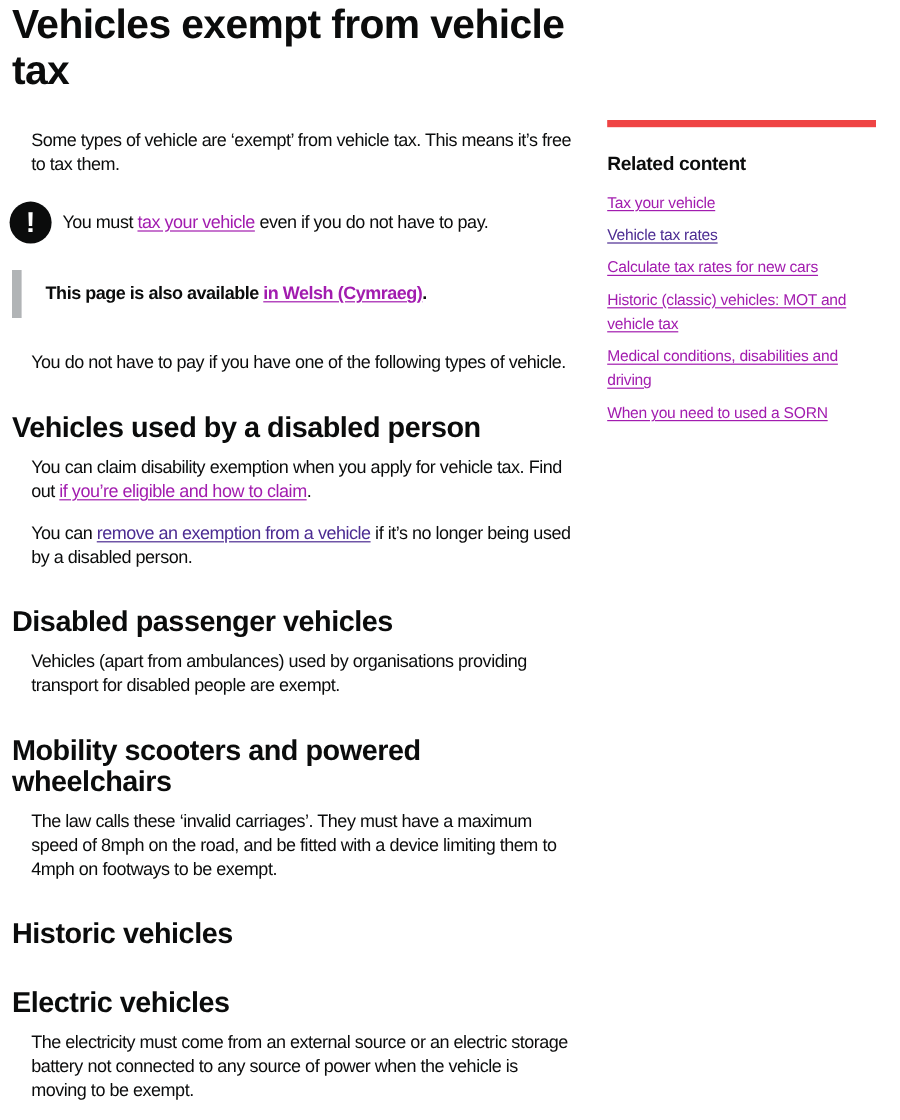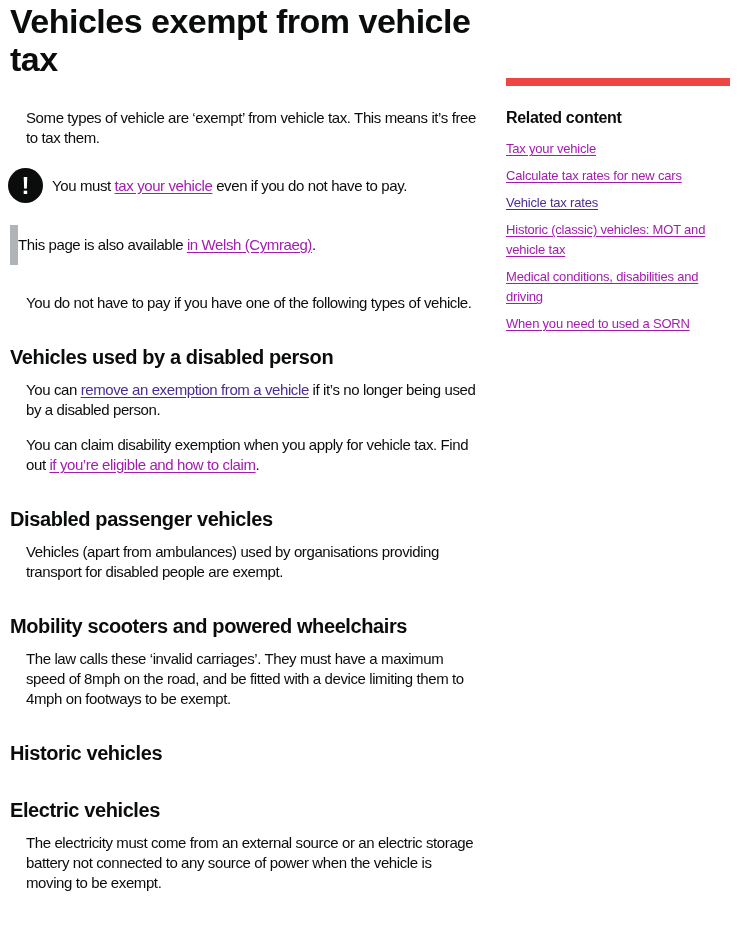--- a/index.html
+++ b/index.html
@@ -23,22 +23,22 @@
     width: 750px;
   }
   .main-col {
     width: 470px;
     flex: 0 0 470px;
   }
   .sidebar {
     width: 224px;
     flex: 0 0 224px;
     margin-left: 26px;
-    margin-top: 76px;
-    border-top: 8px solid #ef4444;
+    margin-top: 98px;
+    border-top: 6px solid #ef4444;
     padding-top: 22px;
   }
   h1.page-title {
     font-size: 34px;
     line-height: 38px;
     font-weight: 700;
     letter-spacing: -0.5px;
     margin: 0 0 30px 0;
     color: #0b0c0c;
   }
@@ -84,31 +84,32 @@
     justify-content: center;
   }
   .warning-text {
     font-size: 15px;
     line-height: 20px;
     letter-spacing: -0.4px;
     font-weight: 400;
   }
   .inset {
     border-left: 8px solid #b1b4b6;
-    padding: 10px 15px 10px 0;
+    padding: 10px 15px 10px 20px;
     margin: 0 0 28px 0;
     font-size: 15px;
     line-height: 20px;
     letter-spacing: -0.4px;
+    font-weight: bold;
   }
   .lead {
     margin-bottom: 15px;
   }
   section h2.section-heading {
-    font-size: 20px;
+    font-size: 24px;
     line-height: 26px;
     font-weight: 700;
     letter-spacing: -0.4px;
     margin: 31px 0 10px 0;
     color: #0b0c0c;
   }
   .sidebar h2.related-heading {
     font-size: 16px;
     line-height: 20px;
     font-weight: 700;
@@ -145,22 +146,22 @@
       <strong class="warning-text"><span>You must </span><a href="#" class="link">tax your vehicle</a><span> even if you do not have to pay.</span></strong>
     </div>
 
     <div class="inset"><span>This page is also available </span><a href="#" class="link">in Welsh (Cymraeg)</a><span>.</span></div>
 
     <p class="body-text lead">You do not have to pay if you have one of the following types of vehicle.</p>
 
     <div>
         <section>
           <h2 class="section-heading">Vehicles used by a disabled person</h2>
+          <p class="body-text"><span>You can claim disability exemption when you apply for vehicle tax. Find out </span><a href="#" class="link">if you’re eligible and how to claim</a><span>.</span></p>
           <p class="body-text"><span>You can </span><a href="#" class="link visited">remove an exemption from a vehicle</a><span> if it’s no longer being used by a disabled person.</span></p>
-          <p class="body-text"><span>You can claim disability exemption when you apply for vehicle tax. Find out </span><a href="#" class="link">if you’re eligible and how to claim</a><span>.</span></p>
         </section>
         <section>
           <h2 class="section-heading">Disabled passenger vehicles</h2>
           <p class="body-text"><span>Vehicles (apart from ambulances) used by organisations providing transport for disabled people are exempt.</span></p>
         </section>
         <section>
           <h2 class="section-heading">Mobility scooters and powered wheelchairs</h2>
           <p class="body-text"><span>The law calls these ‘invalid carriages’. They must have a maximum speed of 8mph on the road, and be fitted with a device limiting them to 4mph on footways to be exempt.</span></p>
         </section>
         <section>
@@ -170,21 +171,21 @@
           <h2 class="section-heading">Electric vehicles</h2>
           <p class="body-text"><span>The electricity must come from an external source or an electric storage battery not connected to any source of power when the vehicle is moving to be exempt.</span></p>
         </section>
       </div>
   </main>
 
   <aside class="sidebar">
     <h2 class="related-heading">Related content</h2>
     <ul class="related-list">
         <li><a href="#" class="link">Tax your vehicle</a></li>
+        <li><a href="#" class="link visited">Vehicle tax rates</a></li>
         <li><a href="#" class="link">Calculate tax rates for new cars</a></li>
-        <li><a href="#" class="link visited">Vehicle tax rates</a></li>
         <li><a href="#" class="link">Historic (classic) vehicles: MOT and vehicle tax</a></li>
         <li><a href="#" class="link">Medical conditions, disabilities and driving</a></li>
         <li><a href="#" class="link">When you need to used a SORN</a></li>
       </ul>
   </aside>
 
 </div>
 
 </body></html>

